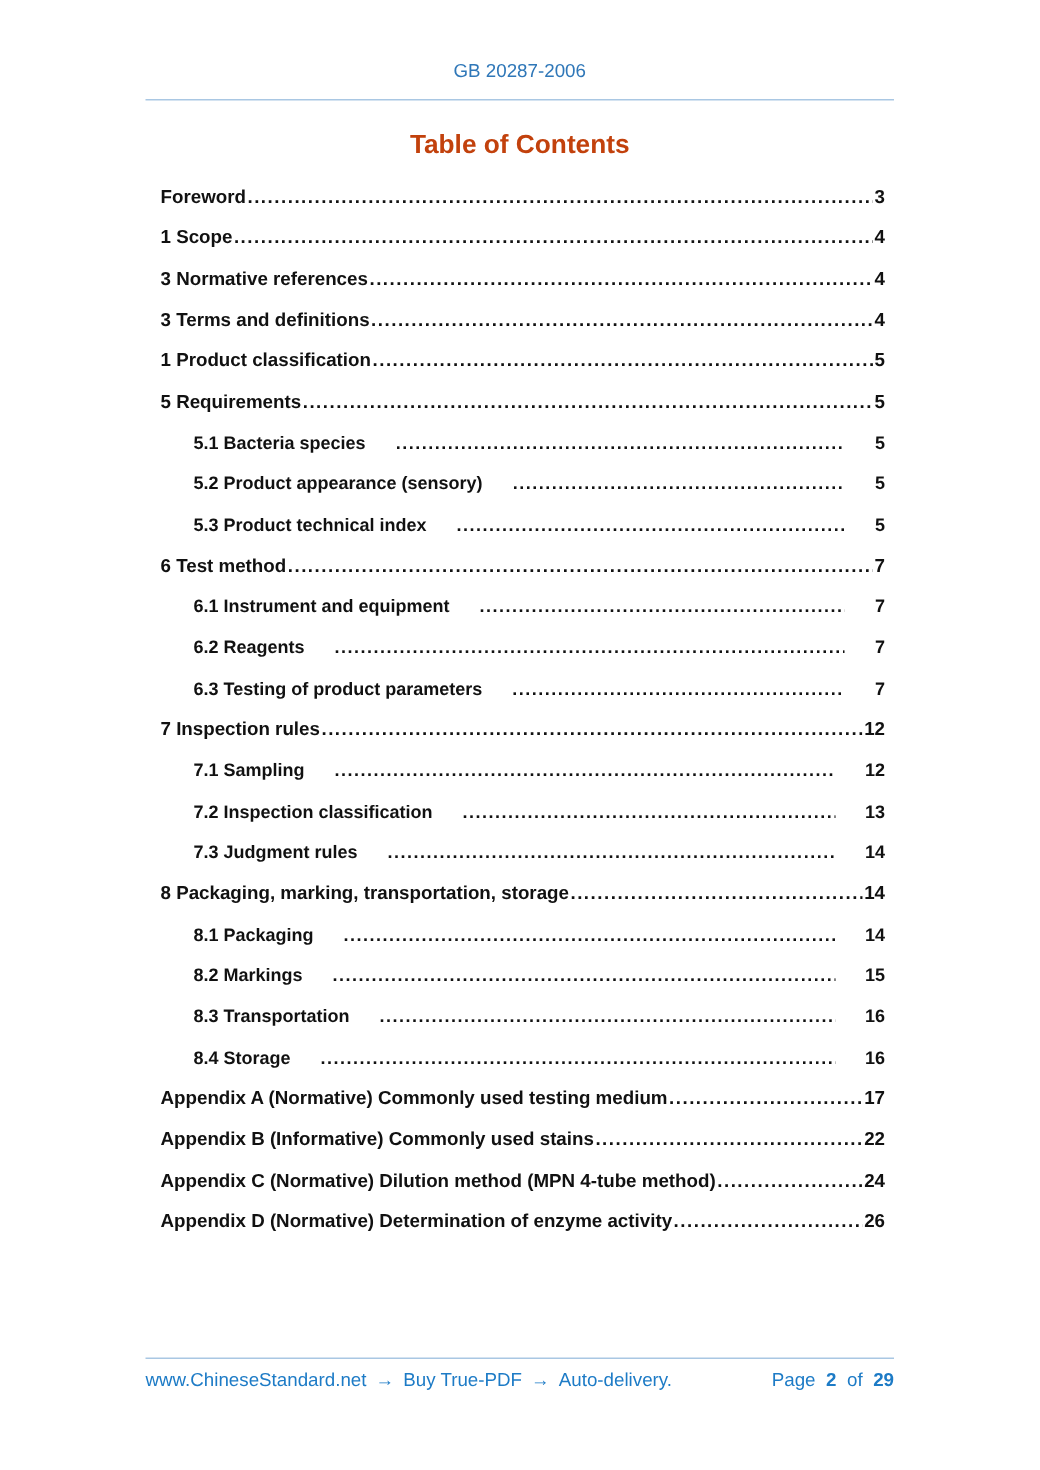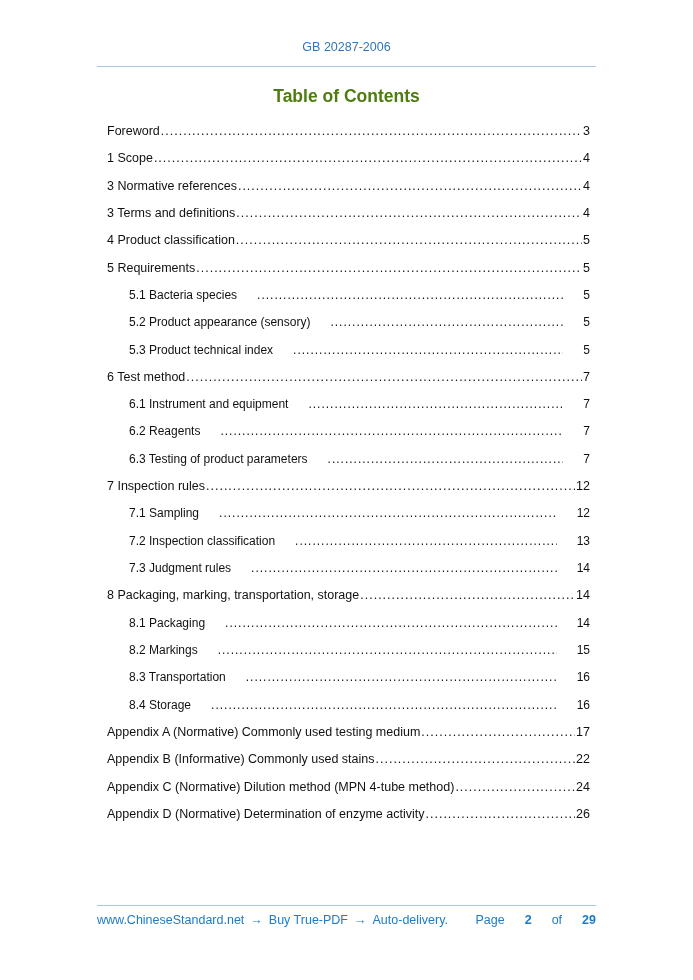--- a/index.html
+++ b/index.html
@@ -33,27 +33,28 @@
     border-top: 1px solid var(--rule-blue, #a9c7e3);
   }
   .doc-title {
     position: absolute;
     top: 86px;
     left: 0;
     width: 100%;
     text-align: center;
     font-size: 17.5px;
     font-weight: bold;
-    color: #4d7c0f;
+    color: #c2410c;
   }
   .toc {
     position: absolute;
     top: 118px;
     left: 107px;
     right: 103px;
+    font-weight: bold;
   }
   .toc-row {
     display: flex;
     align-items: baseline;
     height: 27.32px;
     line-height: 27.32px;
     font-size: 12.5px;
     color: var(--text-color, #111111);
   }
   .toc-row.level-1 {
@@ -99,21 +100,21 @@
     font-size: 12.5px;
     color: var(--footer-blue, #1d7bc6);
   }
   .footer-left {
     display: flex;
     gap: 6px;
     align-items: baseline;
   }
   .footer-right {
     display: flex;
-    gap: 20px;
+    gap: 7px;
     align-items: baseline;
   }
   .footer-link {
     cursor: pointer;
   }
   .bold {
     font-weight: bold;
   }
 </style>
 </head>
@@ -146,21 +147,21 @@
       <span class="toc-page">4</span>
     </div>
 
     <div class="toc-row level-0">
       <span class="toc-label">3 Terms and definitions</span>
       <span class="toc-dots"></span>
       <span class="toc-page">4</span>
     </div>
 
     <div class="toc-row level-0">
-      <span class="toc-label">4 Product classification</span>
+      <span class="toc-label">1 Product classification</span>
       <span class="toc-dots"></span>
       <span class="toc-page">5</span>
     </div>
 
     <div class="toc-row level-0">
       <span class="toc-label">5 Requirements</span>
       <span class="toc-dots"></span>
       <span class="toc-page">5</span>
     </div>
 

